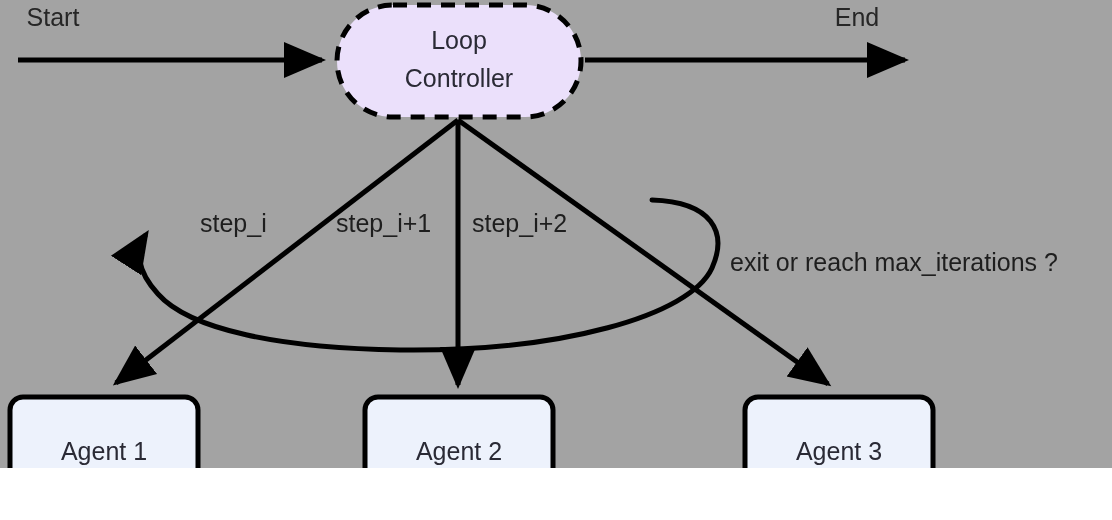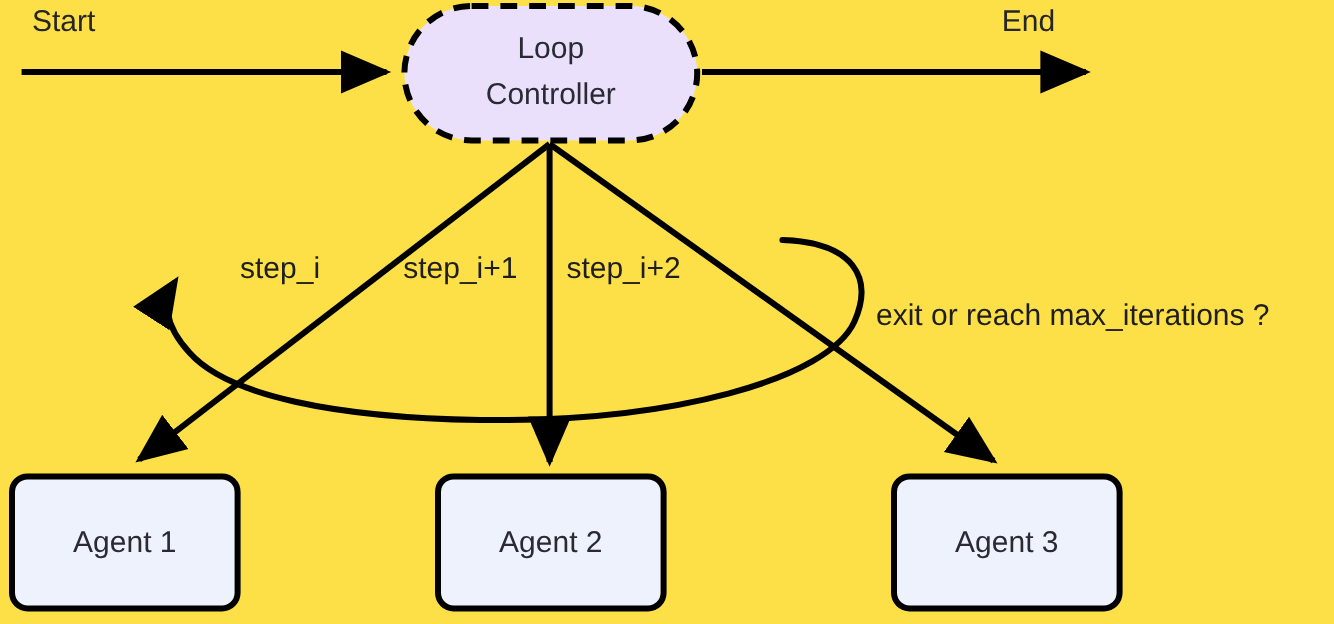--- a/index.html
+++ b/index.html
@@ -7,22 +7,22 @@
     margin: 0;
     padding: 0;
     background: #ffffff;
   }
   body {
     font-family: "Liberation Sans", "DejaVu Sans", sans-serif;
   }
   #diagram-root {
     position: relative;
     width: 1112px;
-    height: 520px;
-    background: #fde047;
+    height: 468px;
+    background: #a3a3a3;
     overflow: hidden;
   }
   svg#flow-svg {
     display: block;
     width: 1112px;
     height: 520px;
   }
   .node-label {
     font-family: "Liberation Sans", "DejaVu Sans", sans-serif;
     font-size: 25px;

